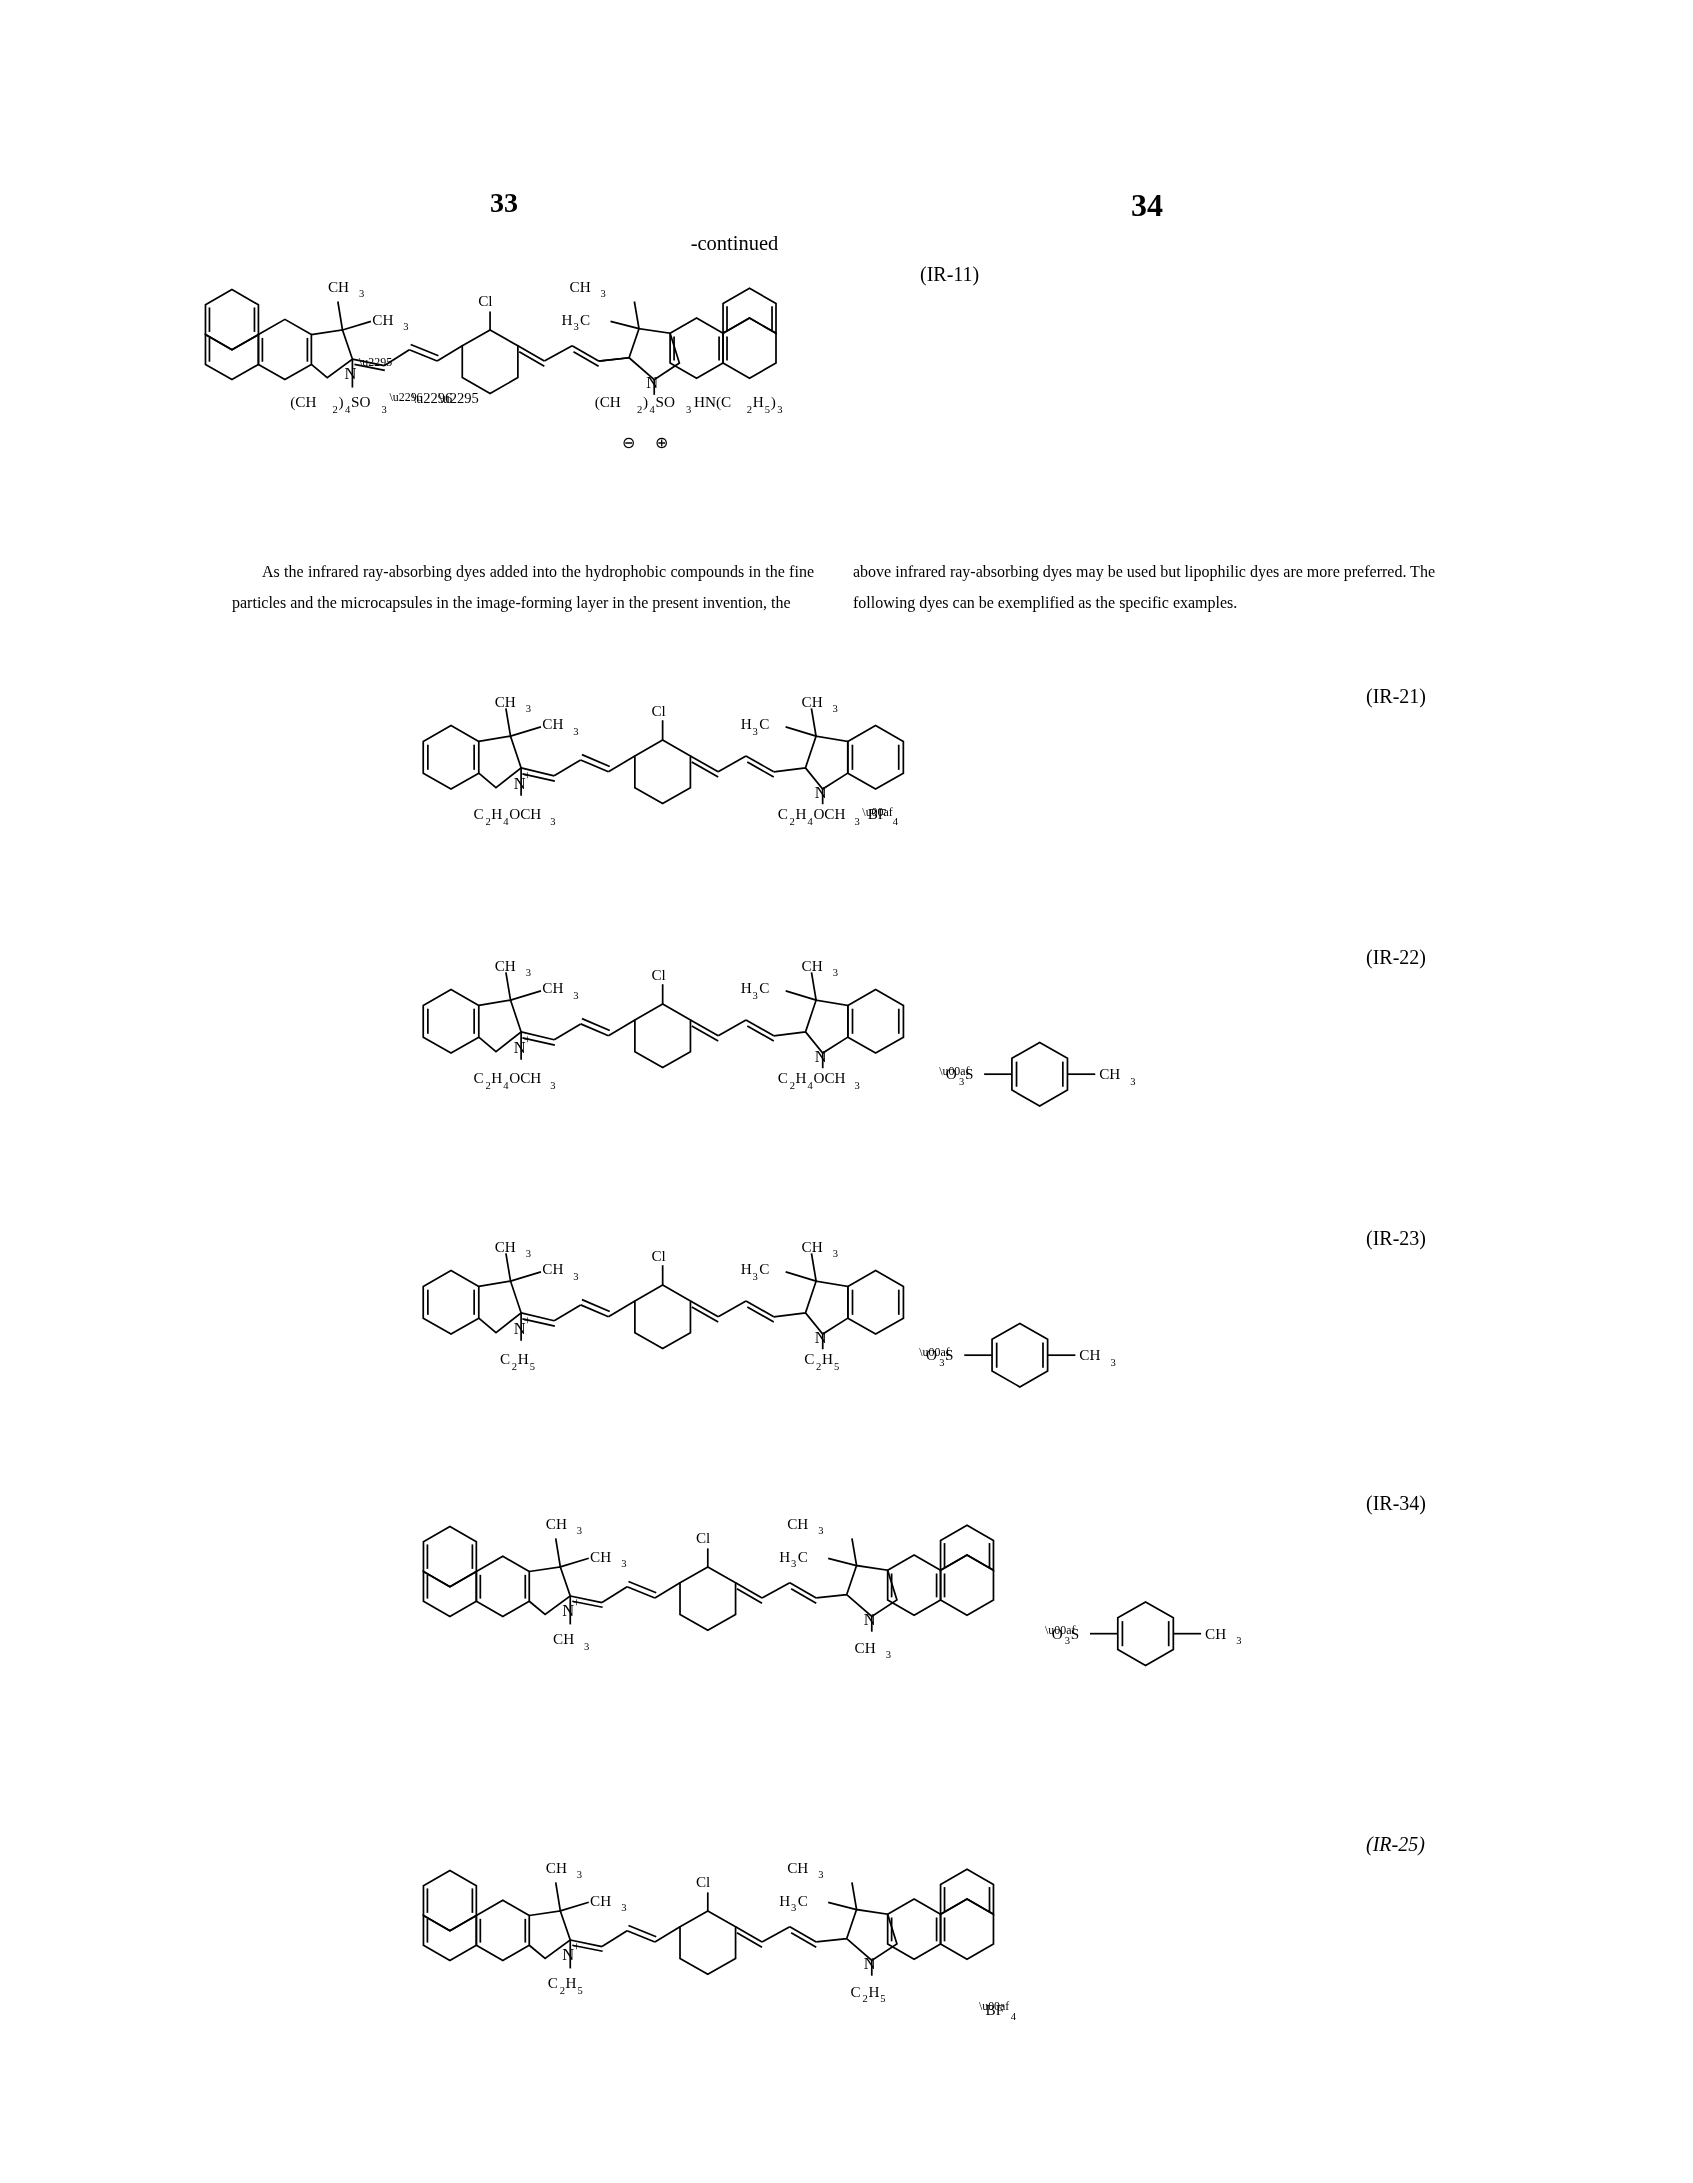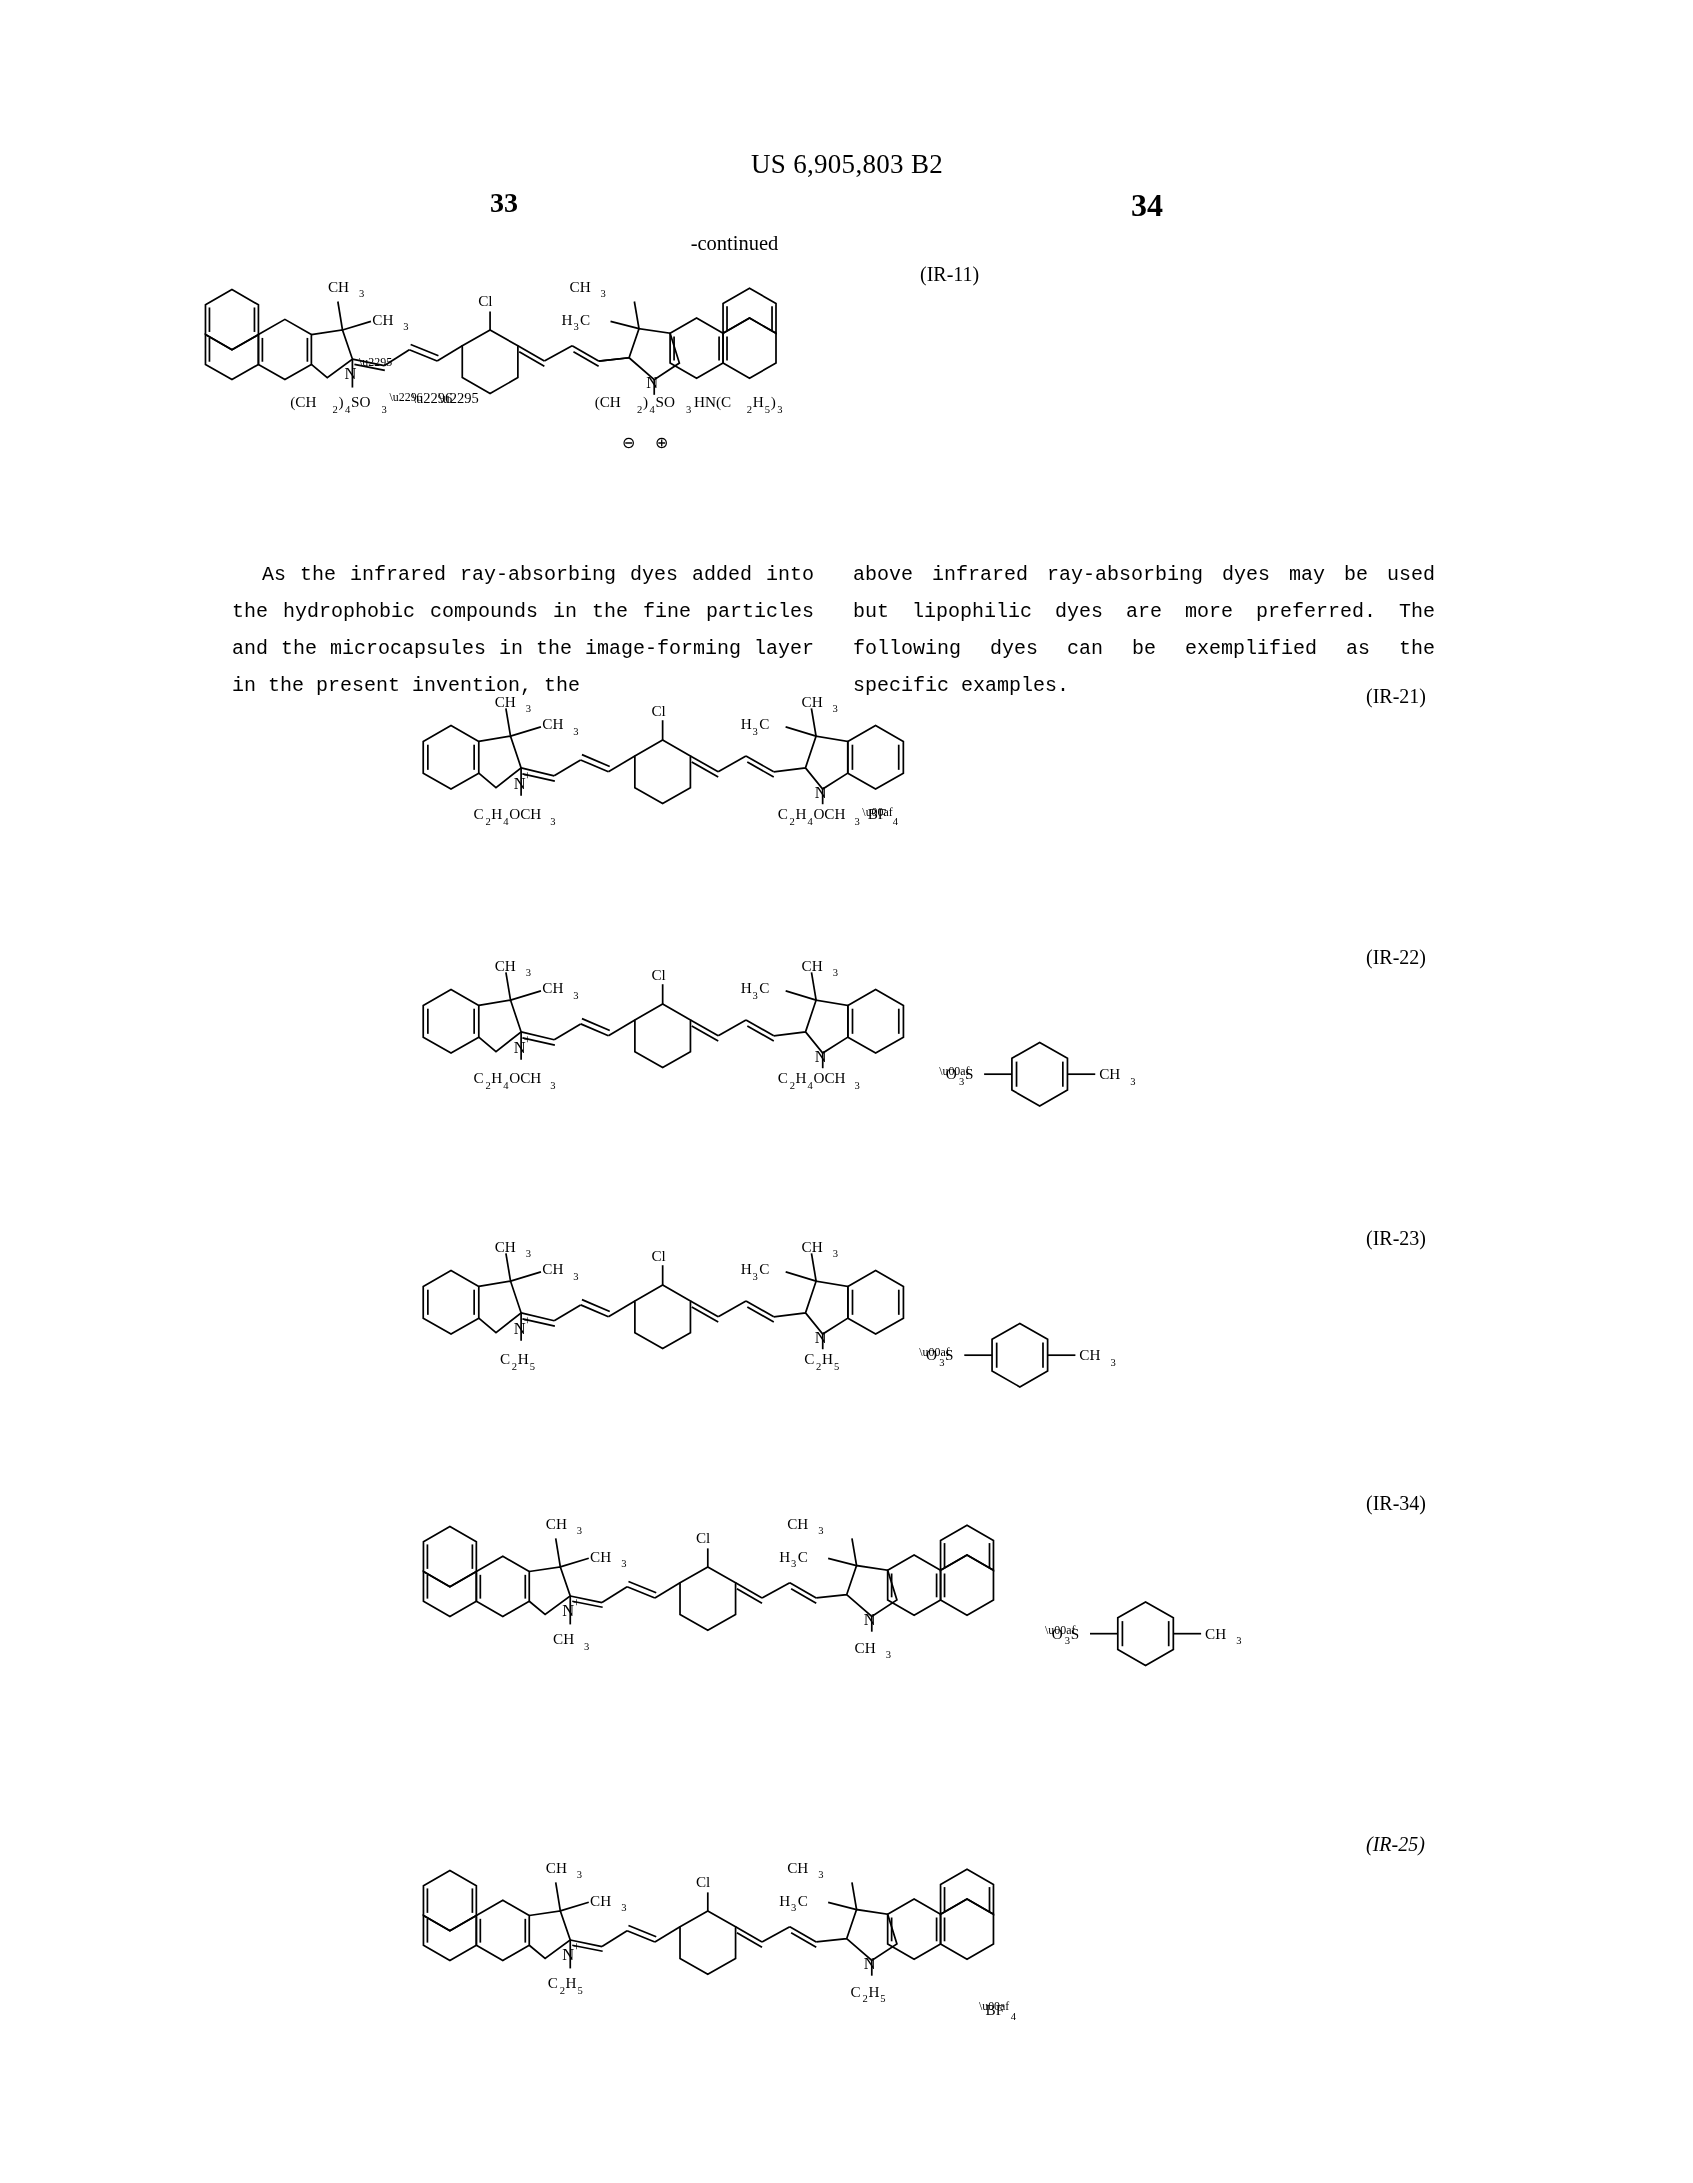--- a/index.html
+++ b/index.html
@@ -52,24 +52,23 @@
     text-align: center;
     font-size: 20.5px;
   }
   .formula-label {
     position: absolute;
     font-size: 20px;
   }
   .body-col {
     position: absolute;
     width: 582px;
-    font-size: 20px;
-    line-height: 37px;
+    font-size: 16px;
+    line-height: 31px;
     text-align: justify;
-    font-family: Liberation Mono, monospace;
   }
   .body-col p {
     margin: 0;
   }
   .indent {
     text-indent: 30px;
   }
   .struct {
     position: absolute;
   }
@@ -78,21 +77,20 @@
   }
   text {
     font-family: "Liberation Serif", serif;
   }
 </style>
 </head>
 <body>
 
 <div class="page">
 
-  <div class="patent-header">US 6,905,803 B2</div>
   <div class="col-num-left">33</div>
   <div class="col-num-right">34</div>
   <div class="continued">-continued</div>
 
   <div class="formula-label" style="top:263px; left:920px;">(IR-11)</div>
 
   <div class="struct" style="top:265px; left:179px;">
     <svg width="781" height="212" viewBox="0 0 1180 320">
       <g fill="none" stroke="#000" stroke-width="2.6">
 

